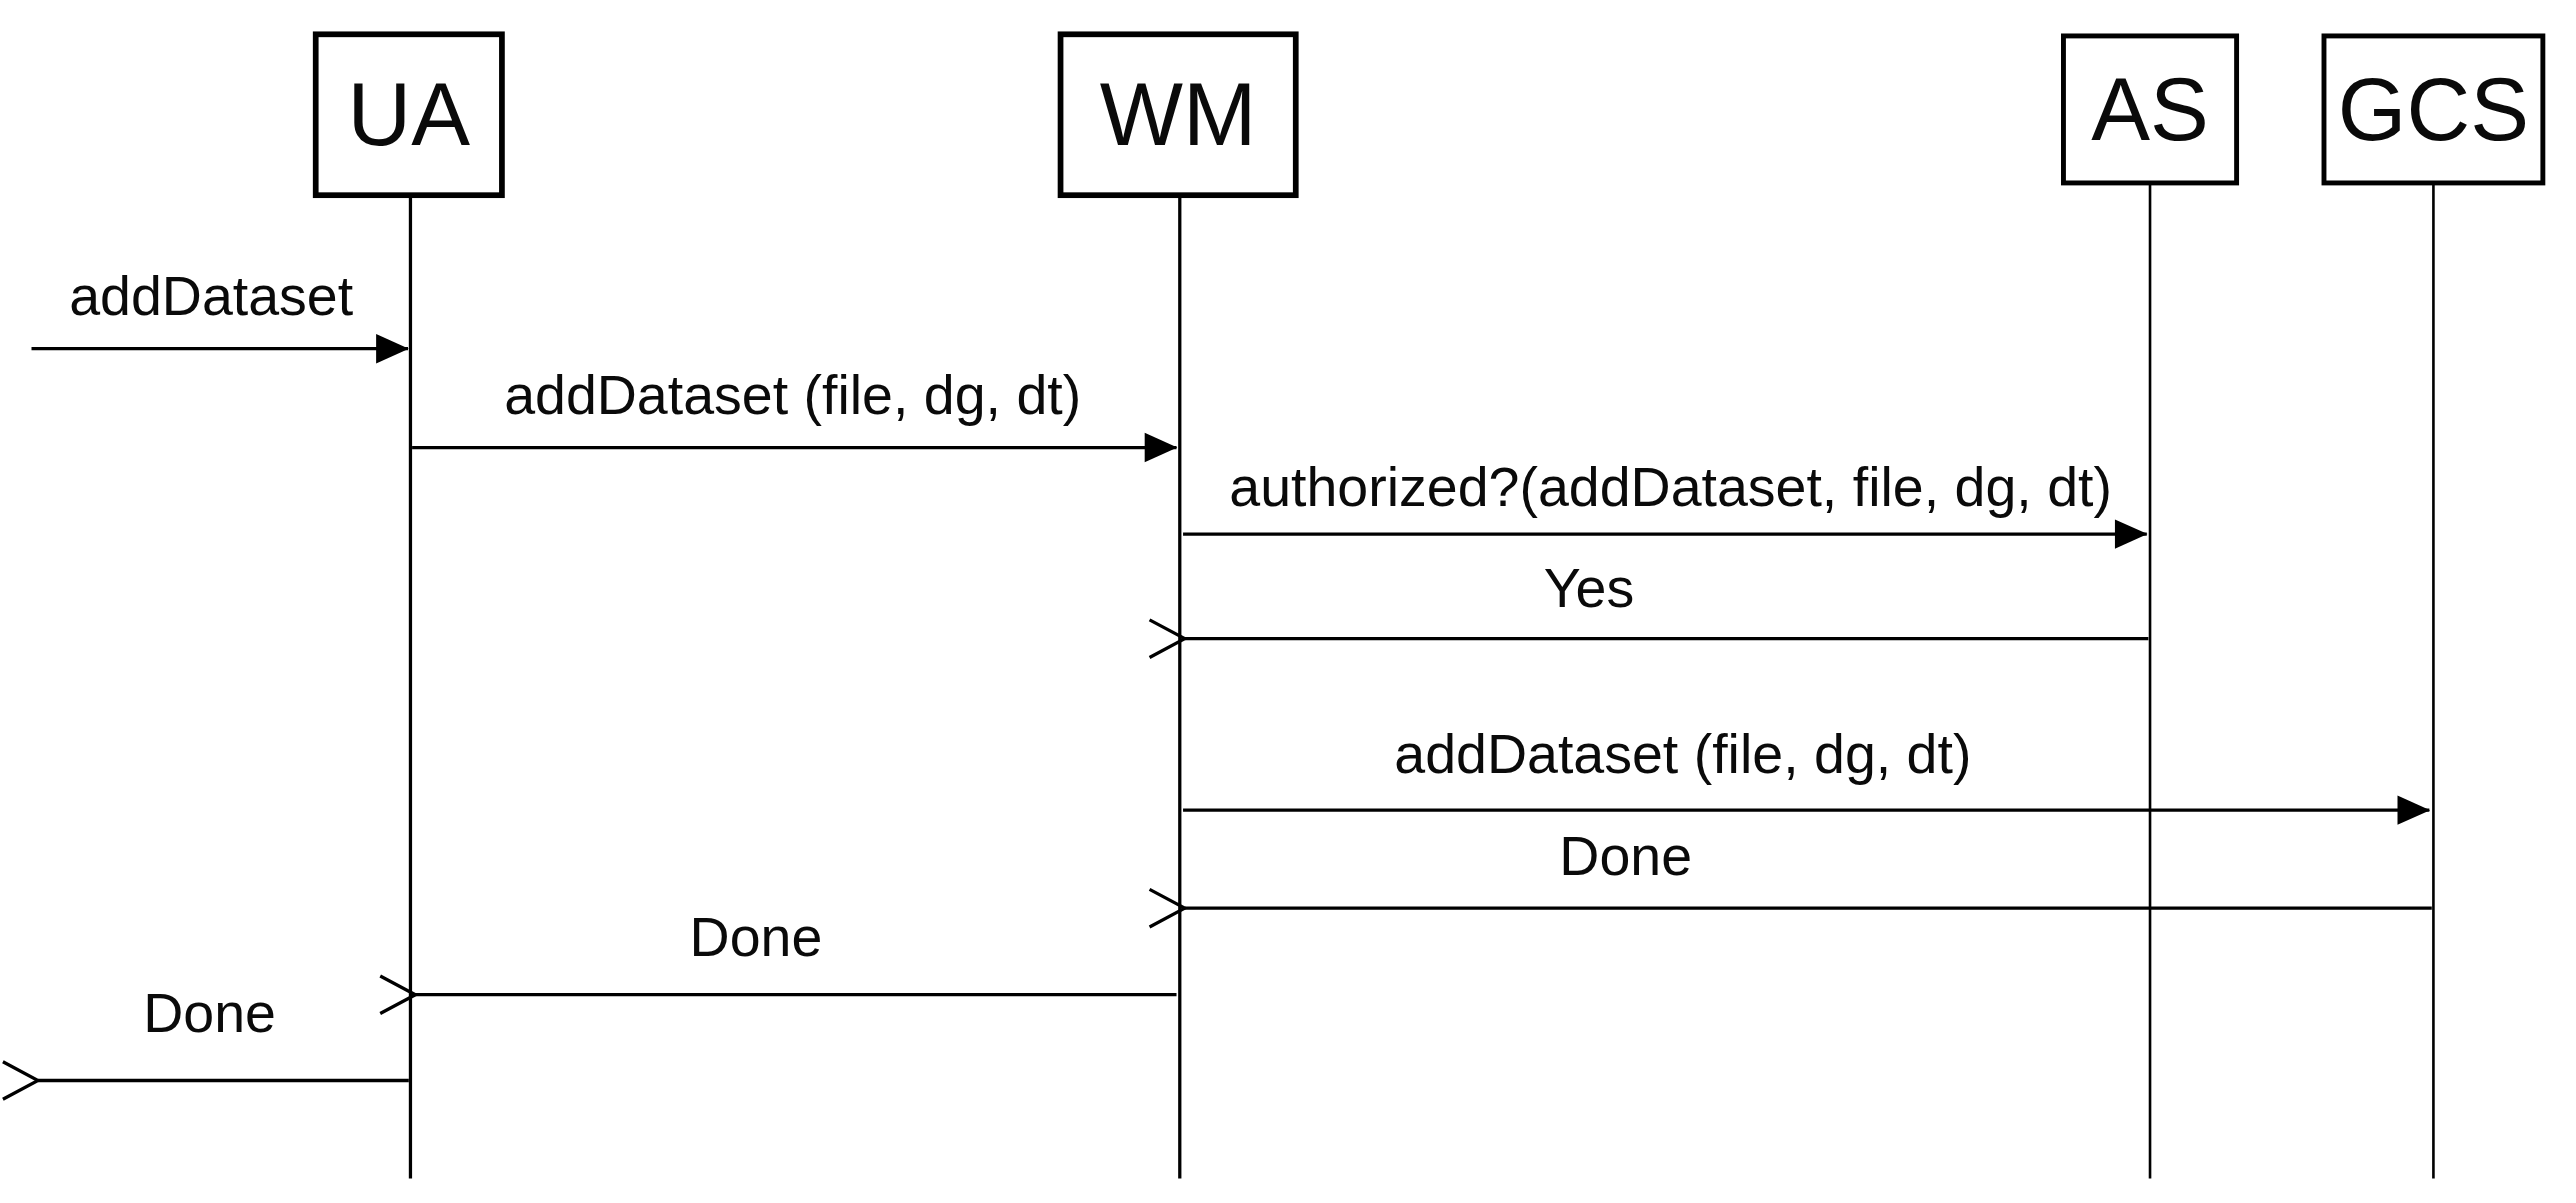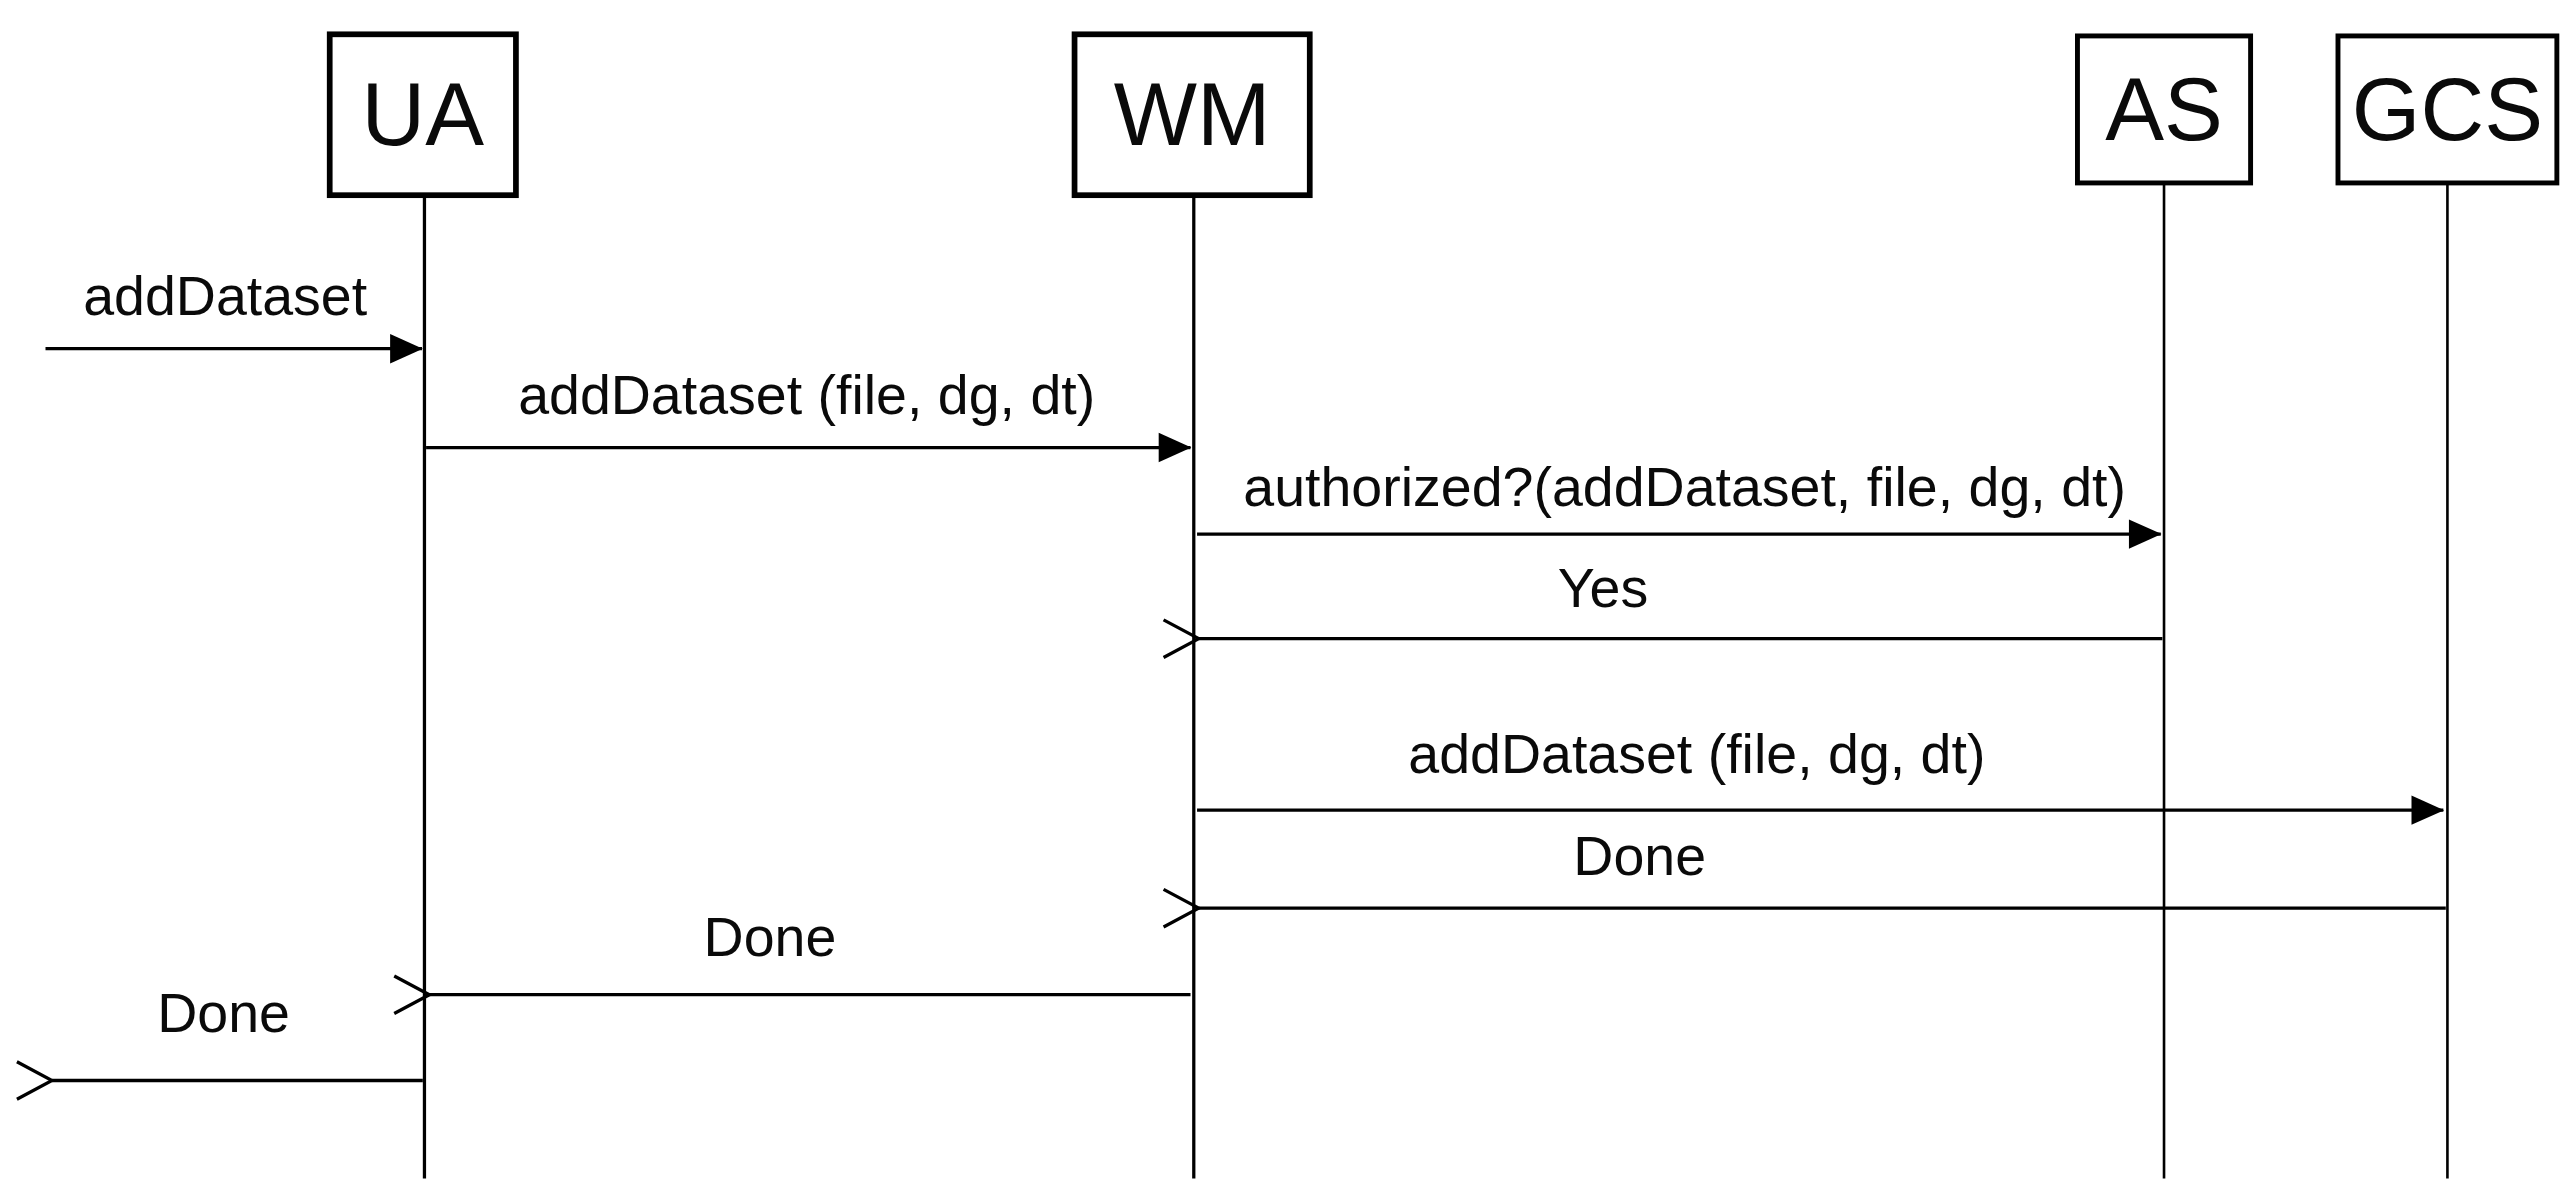--- a/index.html
+++ b/index.html
@@ -4,21 +4,20 @@
 <style>
   html, body {
     margin: 0;
     padding: 0;
     background: #ffffff;
   }
   .diagram-wrap {
     width: 2036px;
     height: 1203px;
     background: #ffffff;
-    margin-left: 14px;
   }
   svg text {
     font-family: "Liberation Sans", "DejaVu Sans", sans-serif;
     fill: #0a0a0a;
   }
   .actor-label { font-size: 108px; }
   .msg-label   { font-size: 68px; }
   .shape { stroke: #000000; }
 </style>
 </head>

